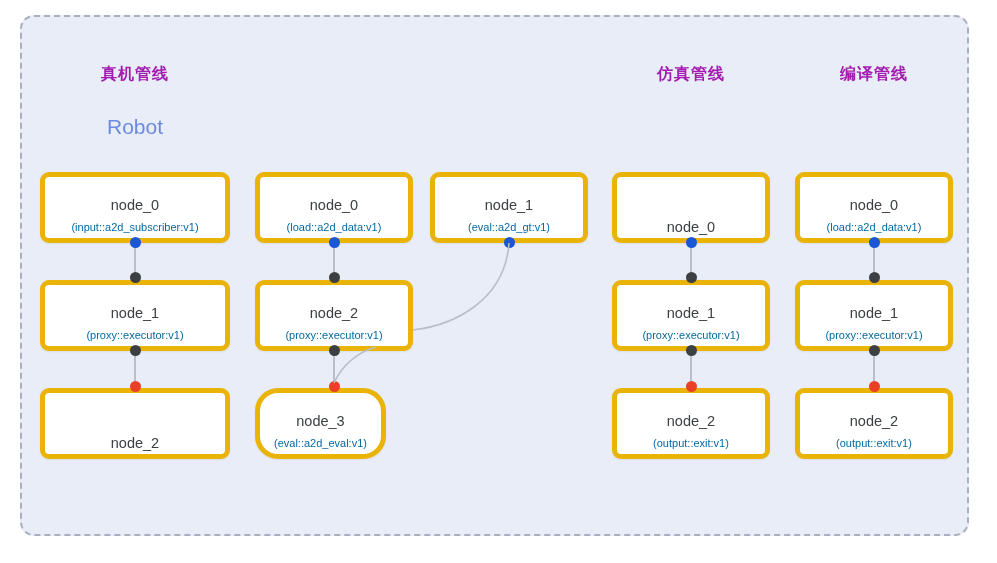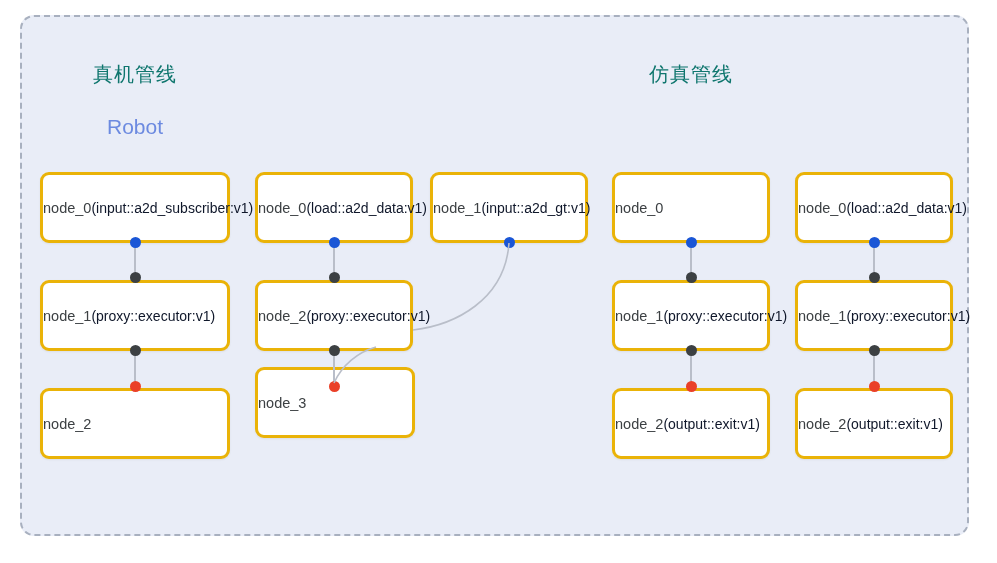--- a/index.html
+++ b/index.html
@@ -23,55 +23,56 @@
     border: 2px dashed #a8b0bf;
     border-radius: 14px;
   }
   
   .col-header {
     position: absolute;
     text-align: center;
     width: 200px;
   }
   .col-title-cn {
-    font-size: 20px;
-    font-weight: normal;
-    color: #0f766e;
+    font-size: 16px;
+    font-weight: bold;
+    color: #a21caf;
     letter-spacing: 1px;
     line-height: 28px;
     white-space: nowrap;
   }
   .col-title-en {
     font-size: 21px;
     color: #6c8ae0;
     line-height: 30px;
     margin-top: 24px;
     white-space: nowrap;
     font-weight: 400;
   }
   
   .node {
     position: absolute;
     background: #ffffff;
-    border: 3px solid #eab308;
+    border: 5px solid #eab308;
     border-radius: 9px;
     display: flex;
+    flex-direction: column;
     align-items: center;
-    justify-content: flex-start;
+    justify-content: flex-end;
     box-shadow: 0 1px 2px rgba(60,64,67,0.08);
   }
   .node-id {
     font-size: 14.5px;
     color: #3c4043;
     line-height: 22px;
     white-space: nowrap;
   }
   .node-type {
-    font-size: 14px;
-    color: #0f172a;
+    font-size: 11px;
+    color: #0369a1;
     line-height: 22px;
     white-space: nowrap;
   }
   
   .dot {
     position: absolute;
     border-radius: 50%;
     width: 11px; height: 11px;
   }
   .dot-blue  { background: #1a56d6; }
@@ -129,27 +130,28 @@
   <div class="node" style="left:255px; top:172px; width:158px; height:71px;">
     <div class="node-id">node_0</div>
     <div class="node-type">(load::a2d_data:v1)</div>
   </div>
 
   <div class="node" style="left:255px; top:280px; width:158px; height:71px;">
     <div class="node-id">node_2</div>
     <div class="node-type">(proxy::executor:v1)</div>
   </div>
 
-  <div class="node" style="left:255px; top:367px; width:160px; height:71px;">
+  <div class="node" style="left:255px; top:388px; width:131px; height:71px;border-radius:23px;">
     <div class="node-id">node_3</div>
+    <div class="node-type">(eval::a2d_eval:v1)</div>
   </div>
 
   <div class="node" style="left:430px; top:172px; width:158px; height:71px;">
     <div class="node-id">node_1</div>
-    <div class="node-type">(input::a2d_gt:v1)</div>
+    <div class="node-type">(eval::a2d_gt:v1)</div>
   </div>
 
   <div class="edge-v" style="left:333px; top:243px; height:37px;"></div>
   <div class="edge-v" style="left:333px; top:351px; height:37px;"></div>
 
   <div class="dot dot-blue" style="left:328.5px; top:237px;"></div>
   <div class="dot dot-black" style="left:328.5px; top:272px;"></div>
   <div class="dot dot-black" style="left:328.5px; top:345px;"></div>
   <div class="dot dot-red" style="left:328.5px; top:381px;"></div>
   <div class="dot dot-blue" style="left:503.5px; top:237px;"></div>
@@ -174,20 +176,21 @@
 
   <div class="edge-v" style="left:690px; top:243px; height:37px;"></div>
   <div class="edge-v" style="left:690px; top:351px; height:37px;"></div>
 
   <div class="dot dot-blue" style="left:685.5px; top:237px;"></div>
   <div class="dot dot-black" style="left:685.5px; top:272px;"></div>
   <div class="dot dot-black" style="left:685.5px; top:345px;"></div>
   <div class="dot dot-red" style="left:685.5px; top:381px;"></div>
 
   <div class="col-header" style="left:774px; top:60px;">
+    <div class="col-title-cn">编译管线</div>
   </div>
 
   <div class="node" style="left:795px; top:172px; width:158px; height:71px;">
     <div class="node-id">node_0</div>
     <div class="node-type">(load::a2d_data:v1)</div>
   </div>
 
   <div class="node" style="left:795px; top:280px; width:158px; height:71px;">
     <div class="node-id">node_1</div>
     <div class="node-type">(proxy::executor:v1)</div>

